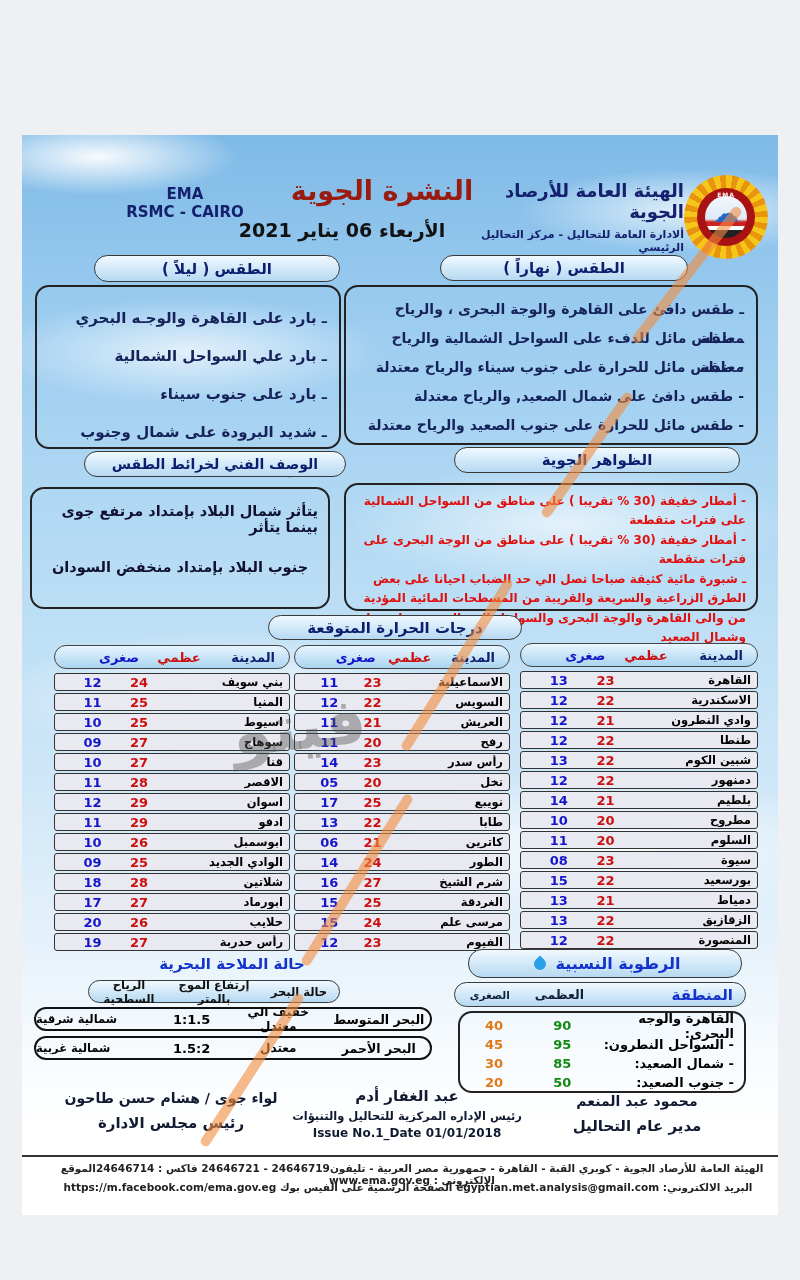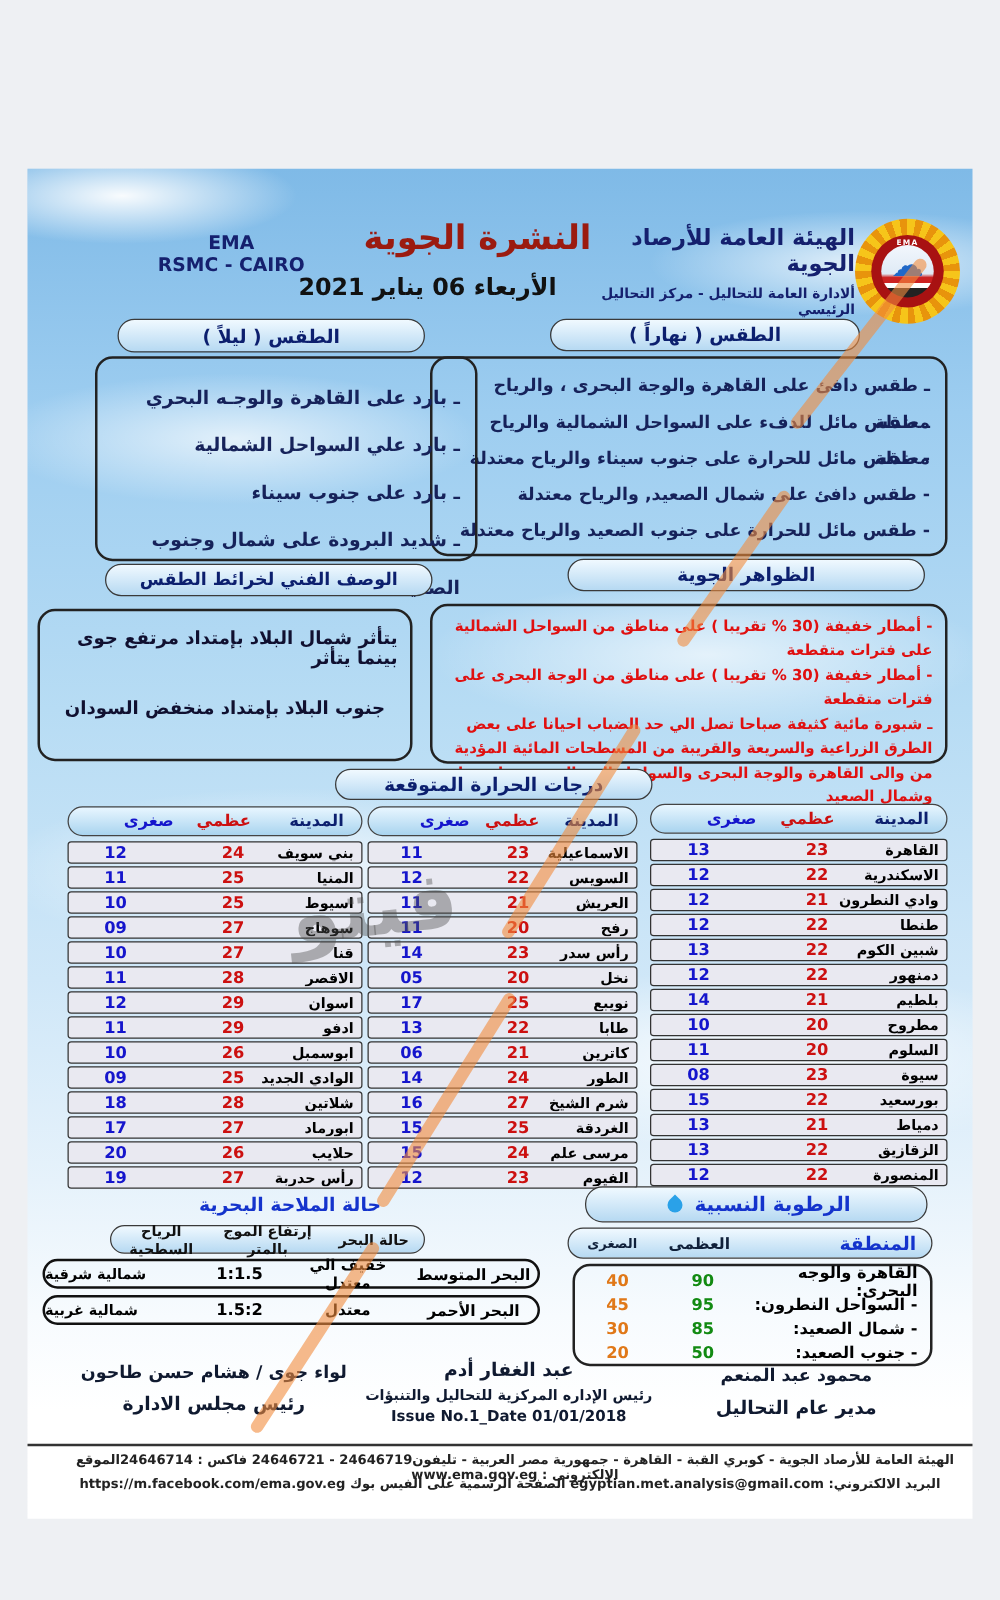--- a/index.html
+++ b/index.html
@@ -28,21 +28,21 @@
   .thead { height:24px; border:1px solid #444; border-radius:12px;
     background:linear-gradient(180deg,#e8f6ff,#a9d4ef); display:flex; direction:rtl;
     align-items:center; font-weight:bold; font-size:13px; margin-bottom:4px; }
   .thead .h-city { width:40%; text-align:right; padding-right:14px; color:#0c1f6e; }
   .thead .h-max { width:28%; text-align:center; color:#cc1010; }
   .thead .h-min { width:32%; text-align:center; color:#1515cc;margin-left:32px; }
   .trow { height:18px; margin-bottom:2px; background:#e9e9f1; border:1px solid #333;
     border-radius:3px; display:flex; direction:rtl; align-items:center; }
   .tcity { width:40%; font-size:11.5px; font-weight:bold; color:#000; text-align:right;
     padding-right:6px; white-space:nowrap; overflow:hidden; }
-  .tmax { width:28%; font-size:13px; font-weight:bold; color:#cc1010; text-align:right; }
+  .tmax { width:28%; font-size:13px; font-weight:bold; color:#cc1010; text-align:left; }
   .tmin { width:32%; font-size:13px; font-weight:bold; color:#1515cc; text-align:center; }
   
   .mrow { position:absolute; left:12px; width:398px; height:24px; border:2px solid #111;
     border-radius:12px; display:flex; direction:rtl; align-items:center; font-weight:bold; }
   .m-sea { width:26%; font-size:12.5px; text-align:center; color:#000; }
   .m-state { width:25%; font-size:12px; text-align:center; color:#000; }
   .m-wave { width:19%; font-size:13px; text-align:center; color:#000; direction:ltr; }
   .m-wind { width:30%; font-size:11.5px; text-align:left; color:#000; }
   
   .hrow { height:19px; display:flex; direction:rtl; align-items:center; }
@@ -99,21 +99,21 @@
 
   <div class="obox lines" style="left:322px;top:150px;width:414px;height:160px;font-size:14px;padding-top:8px;">
 
   <div style="height:29px;line-height:29px;">ـ طقس دافئ على القاهرة والوجة البحرى ، والرياح  معتدلة</div>
       <div style="height:29px;line-height:29px;">ـ طقس  مائل للدفء  على السواحل الشمالية  والرياح معتدلة</div>
       <div style="height:29px;line-height:29px;">- طقس مائل للحرارة على جنوب سيناء  والرياح معتدلة</div>
       <div style="height:29px;line-height:29px;">- طقس  دافئ على شمال الصعيد, والرياح  معتدلة</div>
       <div style="height:29px;line-height:29px;">- طقس مائل للحرارة على جنوب الصعيد والرياح معتدلة</div>
     </div>
 
-  <div class="obox lines" style="left:13px;top:150px;width:306px;height:164px;font-size:15px;padding-top:12px;margin-left:41px;">
+  <div class="obox lines" style="left:13px;top:150px;width:306px;height:164px;font-size:15px;padding-top:12px;">
 
   <div style="height:38px;line-height:38px;">ـ بارد على القاهرة والوجـه البحري</div>
       <div style="height:38px;line-height:38px;">ـ بارد علي السواحل الشمالية</div>
       <div style="height:38px;line-height:38px;">ـ بارد على جنوب سيناء</div>
       <div style="height:38px;line-height:38px;">ـ شديد البرودة على شمال وجنوب الصعيد</div>
     </div>
 
   <div class="pill" style="left:62px;top:316px;width:262px;height:26px;font-size:14px;">الوصف الفني لخرائط الطقس</div>
   <div class="pill" style="left:432px;top:312px;width:286px;height:26px;font-size:15px;">الظواهر الجوية</div>
 

